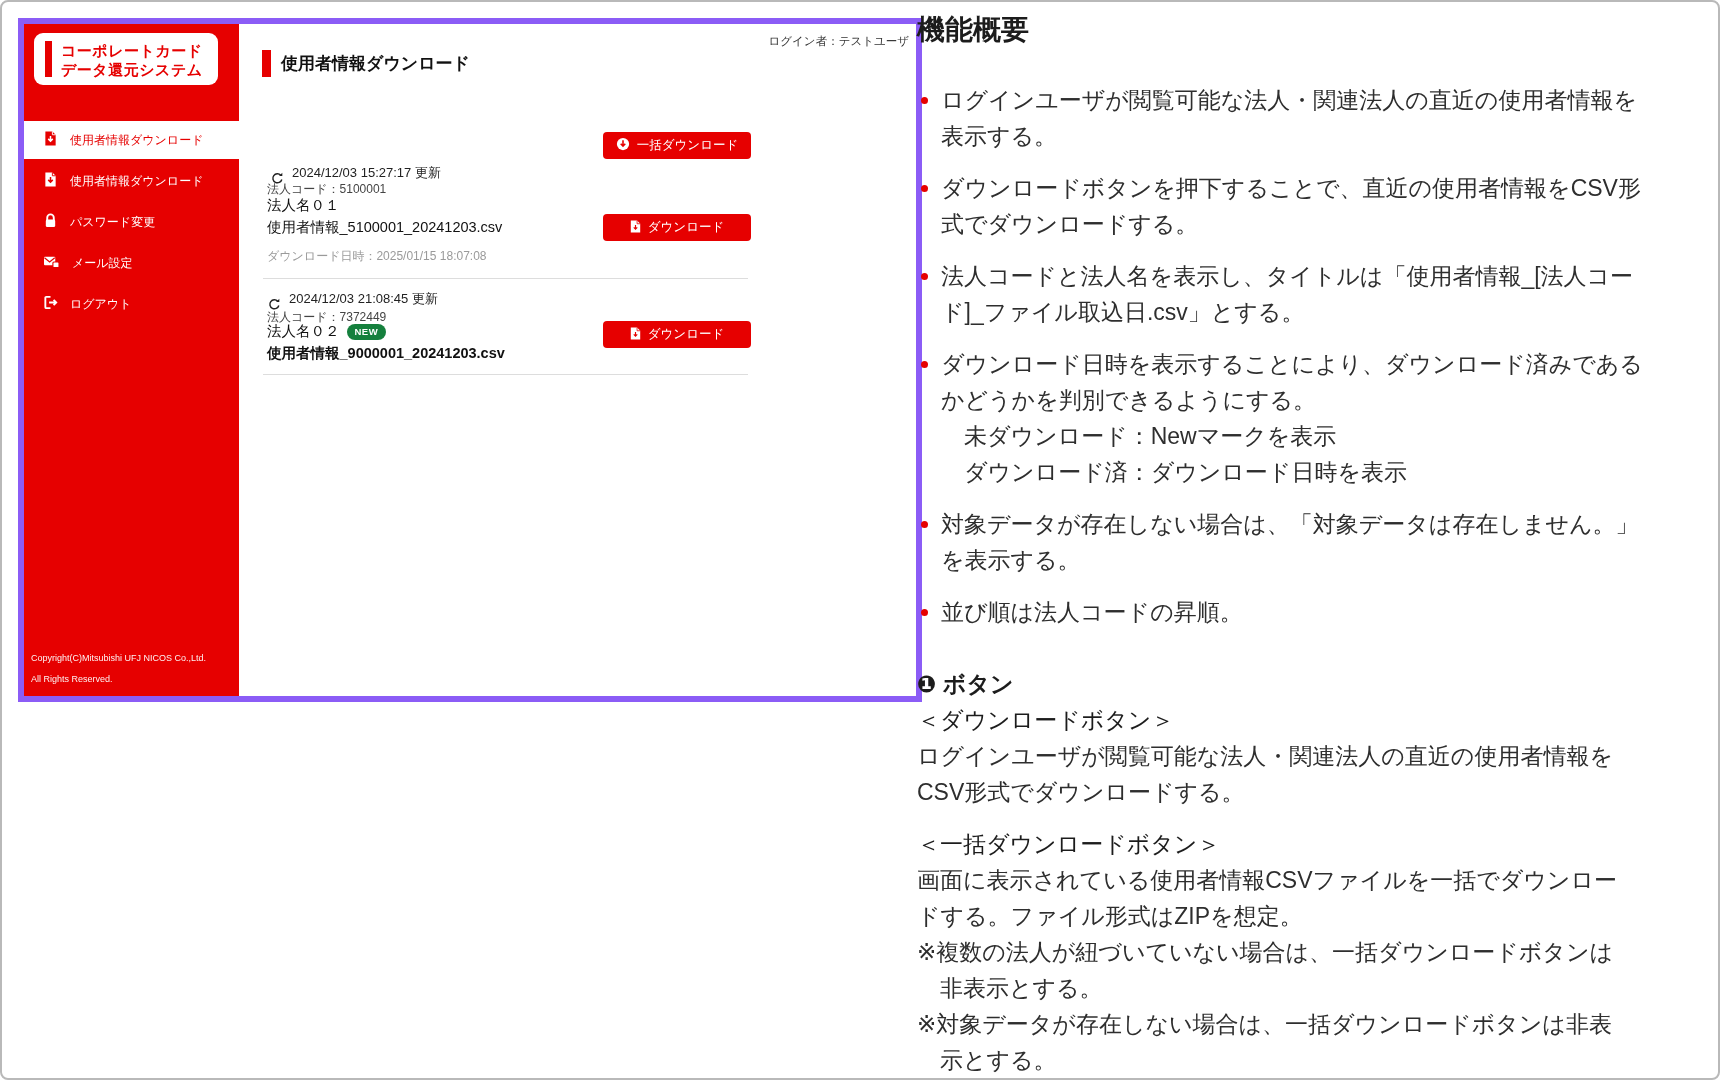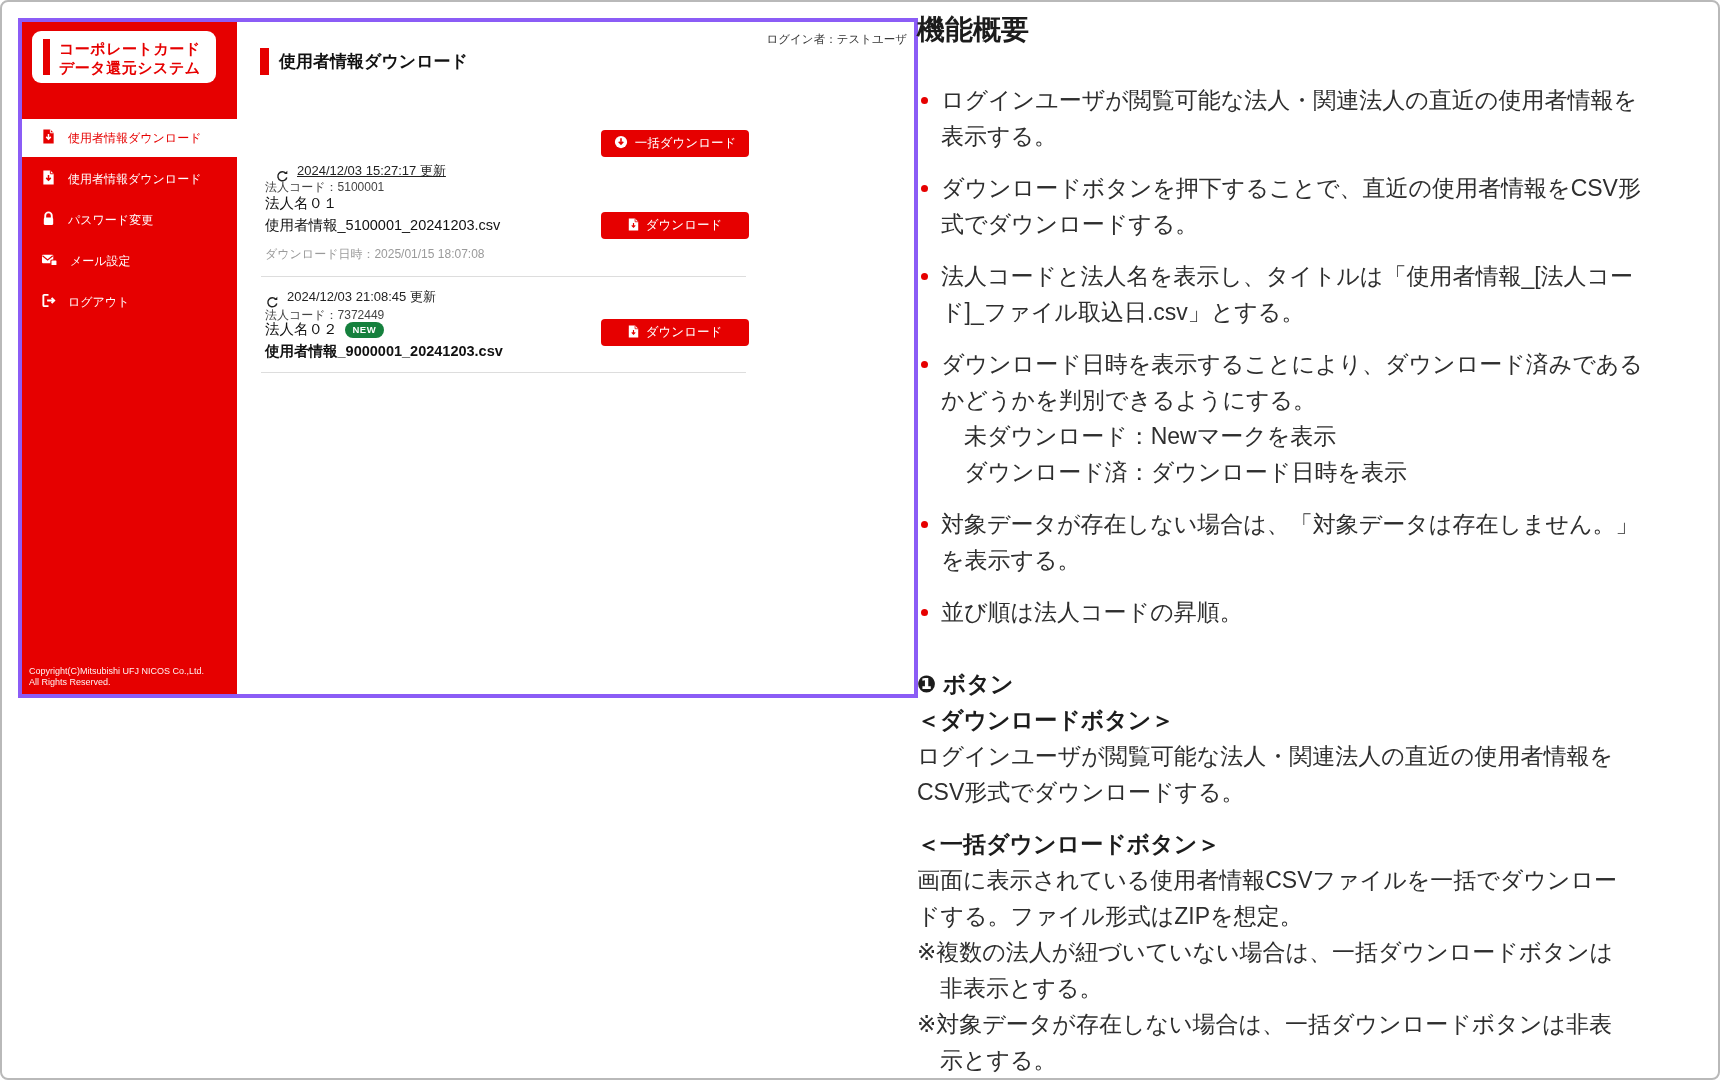--- a/index.html
+++ b/index.html
@@ -5,31 +5,31 @@
   html,body{margin:0;padding:0;}
   body{
     width:1720px;height:1080px;position:relative;background:#fff;
     font-family:"Liberation Sans","DejaVu Sans",sans-serif;
     color:#333;overflow:hidden;
   }
   .frame{position:absolute;inset:0;border:2px solid #b9b9b9;border-radius:8px;pointer-events:none;}
   .pre{white-space:pre-line;}
 
   
-  .panel{position:absolute;left:18px;top:18px;width:892px;height:672px;background:#fff;border:4px solid #8b5cf6;}
+  .panel{position:absolute;left:18px;top:18px;width:892px;height:672px;background:#fff;border:6px solid #8b5cf6;}
   .sidebar{position:absolute;left:0;top:0;width:215px;height:100%;background:#e60000;}
   .logo{position:absolute;left:10px;top:9px;width:184px;height:52px;background:#fff;border-radius:9px;}
   .logo-bar{position:absolute;left:11px;top:8px;width:7px;height:36px;background:#e60000;}
   .logo-text{position:absolute;left:27px;top:8px;font-size:15px;font-weight:bold;color:#e60000;line-height:19px;letter-spacing:.5px;}
   .menu{position:absolute;left:0;top:97px;width:100%;}
   .menu-item{height:38px;margin-bottom:3px;display:flex;align-items:center;gap:12px;padding-left:19px;
     font-size:12px;color:#fff;cursor:pointer;}
   .menu-item.active{background:#fff;color:#e60000;}
   .menu-item svg{flex:none;}
-  .copyright{position:absolute;left:7px;bottom:6px;font-size:9px;line-height:11px;color:rgba(255,255,255,.95);}
+  .copyright{position:absolute;left:7px;bottom:6px;font-size:9px;line-height:21px;color:rgba(255,255,255,.95);}
 
   .main{position:absolute;left:215px;top:0;right:0;bottom:0;background:#fff;}
   .login{position:absolute;top:10px;right:7px;font-size:11.5px;color:#333;}
   .title-row{position:absolute;left:23px;top:26px;display:flex;align-items:center;}
   .title-bar{width:9px;height:27px;background:#e60000;}
   .page-title{margin:0 0 0 10px;font-size:17px;font-weight:bold;color:#111;}
 
   .btn{position:absolute;width:148px;height:27px;background:#e60000;border:none;border-radius:4px;
     display:flex;align-items:center;justify-content:center;gap:7px;color:#fff;font-size:12.5px;
     font-family:inherit;cursor:pointer;padding:0;}
@@ -44,21 +44,21 @@
   .divider{position:absolute;left:24px;width:485px;height:1px;background:#ddd;}
   .new-badge{display:inline-flex;align-items:center;justify-content:center;background:#15803d;color:#fff;
     font-size:9.5px;font-weight:bold;height:16px;padding:0 8px;border-radius:9px;letter-spacing:.5px;}
 
   
   .spec{position:absolute;left:917px;top:12px;width:792px;color:#2e2e2e;}
   .spec h2{margin:0 0 34px 0;font-size:28px;line-height:36px;color:#1c1c1c;}
   .bullet{position:relative;padding-left:24px;font-size:23px;line-height:36px;margin-bottom:16px;}
   .dot{position:absolute;left:4px;top:15px;width:7px;height:7px;border-radius:50%;background:#e60000;}
   .sec-title{font-size:23px;line-height:36px;font-weight:bold;color:#1c1c1c;margin-top:36px;}
-  .sec-sub{font-size:23px;line-height:36px;font-weight:bold;color:#1c1c1c;}
+  .sec-sub{font-size:23px;line-height:36px;font-weight:normal;color:#1c1c1c;}
   .sec-sub.gap{margin-top:16px;}
   .sec-body{font-size:23px;line-height:36px;}
 </style>
 </head>
 <body>
 
 <div class="panel">
 
   <aside class="sidebar">
     <div class="logo">
@@ -135,21 +135,21 @@
     <button class="btn" style="left:364px;top:108px;">
       <span>
         <svg width="14" height="14" viewBox="0 0 16 16">
             <circle cx="8" cy="8" r="7" fill="#fff"></circle>
             <path d="M8 3.8 V10 M5.4 7.8 L8 10.5 L10.6 7.8" stroke="#e60000" stroke-width="1.8" fill="none"></path>
           </svg>
       </span>
       <span>一括ダウンロード</span>
     </button>
 
-    <div class="row updated pre" style="top:133px;left:39px;text-decoration:underline;">
+    <div class="row updated pre" style="top:133px;left:32px;">
       <span>
         <svg width="13" height="13" viewBox="0 0 16 16">
             <path d="M13.3 9.2 a5.6 5.6 0 1 1 -1.3 -5.3" stroke="#222" stroke-width="1.8" fill="none"></path>
             <path d="M13.9 1 V5 H9.9 Z" fill="#222"></path>
           </svg>
       </span>
       <span>2024/12/03 15:27:17  更新</span>
     </div>
     <div class="row corp-code" style="top:157px;">法人コード：5100001</div>
     <div class="row corp-name" style="top:172px;">法人名０１</div>

